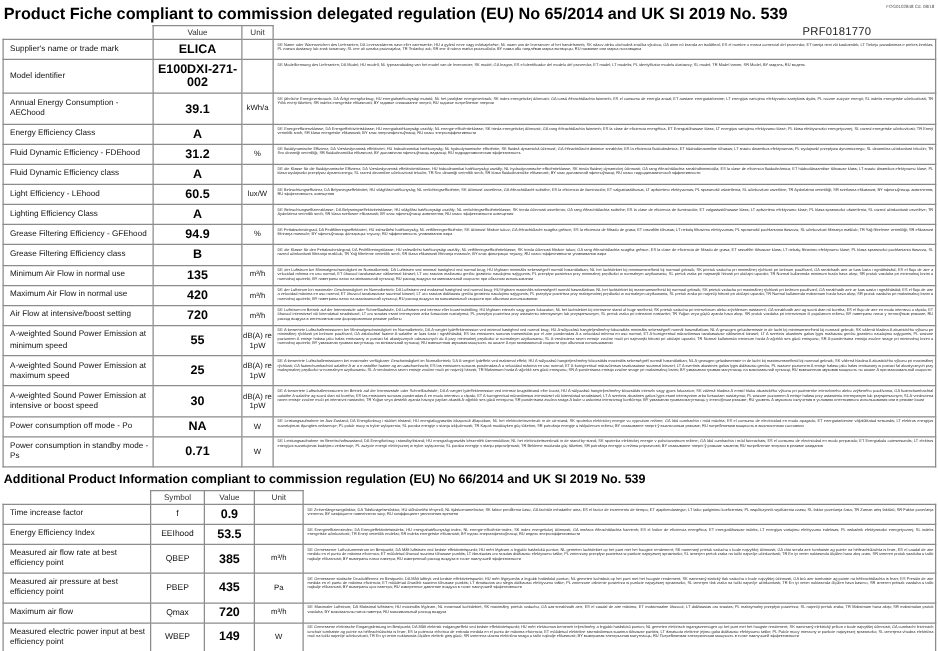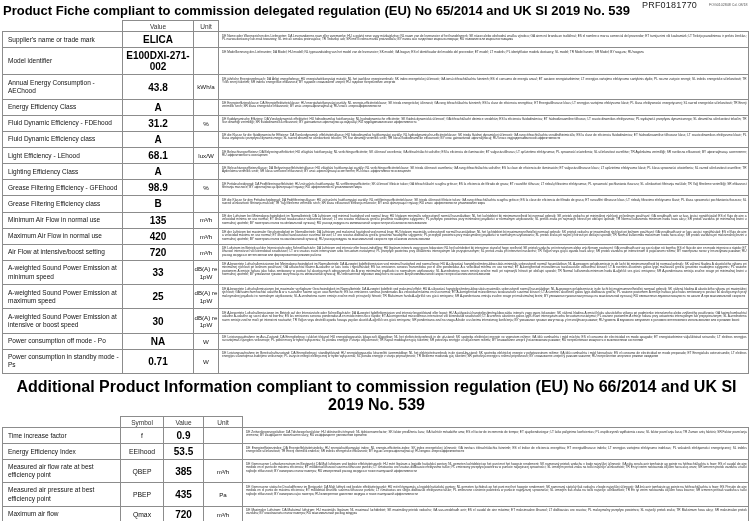--- a/index.html
+++ b/index.html
@@ -2,23 +2,23 @@
 <html><head>
 <meta charset="utf-8">
 <style>
   html,body { margin:0; padding:0; background:#fff; }
   .page {
     position:relative; width:750px; height:521px; overflow:hidden;
     background:#fff; font-family:"Liberation Sans", sans-serif; color:#111;
   }
 
   h1.doc-title { font-size:13px; font-weight:700; margin:4px 0 2px 3px; line-height:1.1; color:#000; }
-  h2.doc-title { font-size:16px; font-weight:700; margin:4px 0 3px 3px; line-height:1.1; color:#000;text-align:center; }
-
-  .prf-number { position:absolute; top:0; left:642px; font-size:9px; color:#222; letter-spacing:0.2px; }
+  h2.doc-title { font-size:10px; font-weight:700; margin:4px 0 3px 3px; line-height:1.1; color:#000; }
+
+  .prf-number { position:absolute; top:20px; left:642px; font-size:9px; color:#222; letter-spacing:0.2px; }
   .doc-code  { position:absolute; top:3px; left:709px; font-size:8px; color:#555;
                transform:scale(0.45); transform-origin:0 0; white-space:nowrap; }
 
   table.fiche { border-collapse:collapse; table-layout:fixed; width:746px; margin-left:2px; }
   table.fiche td { border:1px solid #8c8c8c; vertical-align:middle; overflow:hidden; }
   table.fiche td.nob { border:none; }
 
   td.hdr { font-size:6.5px; font-weight:400; color:#333; text-align:center; padding:1.5px 0; }
 
   td.lbl  { font-size:6.5px; line-height:1.25; color:#111; padding:3.5px 1px 3.5px 5px; }
@@ -70,21 +70,21 @@
         <tr>
         <td class="lbl">Model identifier</td>
         <td class="val">E100DXI-271-002</td>
         <td class="unit"></td>
         <td class="desc">
           <div class="micro">DE Modellkennung des Lieferanten; DA Model; HU modell; NL typeaanduiding van het model van de leverancier; SK model; GA leagan; ES el identificador del modelo del proveedor; ET mudel; LT modelis; PL identyfikator modelu dostawcy; SL model; TR Model tanımı; SR Model; BY мадэль; RU модель</div>
         </td>
       </tr>
         <tr>
         <td class="lbl">Annual Energy Consumption - AEChood</td>
-        <td class="val">43.8</td>
+        <td class="val">39.1</td>
         <td class="unit">kWh/a</td>
         <td class="desc">
           <div class="micro">DE jährliche Energieverbrauch; DA Årligt energiforbrug; HU energiahatékonysági mutató; NL het jaarlijkse energieverbruik; SK index energetickej účinnosti; GA ionsú éifeachtúlachta fuinnimh; ES el consumo de energía anual; ET aastane energiatarbimine; LT energijos vartojimo efektyvumo santykinis dydis; PL roczne zużycie energii; SL indeks energetske učinkovitosti; TR Yıllık enerji tüketimi; SR indeks energetske efikasnosti; BY гадавое спажыванне энергіі; RU годовое потребление энергии</div>
         </td>
       </tr>
         <tr>
         <td class="lbl">Energy Efficiency Class</td>
         <td class="val">A</td>
         <td class="unit"></td>
         <td class="desc">
@@ -102,37 +102,37 @@
         <tr>
         <td class="lbl">Fluid Dynamic Efficiency class</td>
         <td class="val">A</td>
         <td class="unit"></td>
         <td class="desc">
           <div class="micro">DE die Klasse für die fluiddynamische Effizienz; DA Væskedynamisk effektivitetsklasse; HU hidrodinamikai hatékonysági osztály; NL hydrodynamische-efficiëntieklasse; SK trieda fluidnej dynamickej účinnosti; GA rang éifeachtúlachta sreabhdhinimiciúla; ES la clase de eficiencia fluidodinámica; ET hüdrodünaamilise tõhususe klass; LT srauto dinamikos efektyvumo klasė; PL klasa wydajności przepływu dynamicznego; SL razred dinamične učinkovitosti tekočin; TR Sıvı dinamiği verimlilik sınıfı; SR klasa fluidodinamičke efikasnosti; BY клас дынамічнай эфектыўнасці; RU класс гидродинамической эффективности</div>
         </td>
       </tr>
         <tr>
         <td class="lbl">Light Efficiency - LEhood</td>
-        <td class="val">68.1</td>
+        <td class="val">60.5</td>
         <td class="unit">lux/W</td>
         <td class="desc">
           <div class="micro">DE Beleuchtungseffizienz; DA Belysningseffektivitet; HU világítási hatékonyság; NL verlichtingsefficiëntie; SK účinnosť osvetlenia; GA éifeachtúlacht soilsithe; ES la eficiencia de iluminación; ET valgustustõhusus; LT apšvietimo efektyvumas; PL sprawność oświetlenia; SL učinkovitost osvetlitve; TR Aydınlatma verimliliği; SR svetlosna efikasnost; BY эфектыўнасць асвятлення; RU эффективность освещения</div>
         </td>
       </tr>
         <tr>
         <td class="lbl">Lighting Efficiency Class</td>
         <td class="val">A</td>
         <td class="unit"></td>
         <td class="desc">
           <div class="micro">DE Beleuchtungseffizienzklasse; DA Belysningseffektivitetsklasse; HU világítási hatékonysági osztály; NL verlichtingsefficiëntieklasse; SK trieda účinnosti osvetlenia; GA rang éifeachtúlachta soilsithe; ES la clase de eficiencia de iluminación; ET valgustustõhususe klass; LT apšvietimo efektyvumo klasė; PL klasa sprawności oświetlenia; SL razred učinkovitosti osvetlitve; TR Aydınlatma verimlilik sınıfı; SR klasa svetlosne efikasnosti; BY клас эфектыўнасці асвятлення; RU класс эффективности освещения</div>
         </td>
       </tr>
         <tr>
         <td class="lbl">Grease Filtering Efficiency - GFEhood</td>
-        <td class="val">98.9</td>
+        <td class="val">94.9</td>
         <td class="unit">%</td>
         <td class="desc">
           <div class="micro">DE Fettabscheidegrad; DA Fedtfiltreringseffektivitet; HU zsírszűrési hatékonyság; NL vetfilteringsefficiëntie; SK účinnosť filtrácie tukov; GA éifeachtúlacht scagtha gréisce; ES la eficiencia de filtrado de grasa; ET rasvafiltri tõhusus; LT riebalų filtravimo efektyvumas; PL sprawność pochłaniania tłuszczu; SL učinkovitost filtriranja maščob; TR Yağ filtreleme verimliliği; SR efikasnost filtriranja masnoće; BY эфектыўнасць фільтрацыі тлушчу; RU эффективность улавливания жира</div>
         </td>
       </tr>
         <tr>
         <td class="lbl">Grease Filtering Efficiency class</td>
         <td class="val">B</td>
         <td class="unit"></td>
         <td class="desc">
@@ -158,21 +158,21 @@
         <tr>
         <td class="lbl">Air Flow at intensive/boost setting</td>
         <td class="val">720</td>
         <td class="unit">m³/h</td>
         <td class="desc">
           <div class="micro">DE Luftstrom im Betrieb auf der Intensivstufe oder Schnelllaufstufe; DA Luftstrøm ved intensiv eller boost-indstilling; HU légáram intenzív vagy gyors fokozaton; NL het luchtdebiet bij intensieve stand of hoge snelheid; SK prietok vzduchu pri intenzívnom alebo zrýchlenom nastavení; GA sreabhadh aeir ag socrú dian nó borrtha; ES el flujo de aire en modo intensivo o rápido; ET õhuvool intensiivsel või kiirendatud seadistusel; LT oro srautas esant intensyviam arba forsuotam nustatymui; PL przepływ powietrza przy ustawieniu intensywnym lub przyspieszonym; SL pretok zraka pri intenzivni nastavitvi; TR Yoğun veya güçlü ayarda hava akışı; SR protok vazduha pri intenzivnom ili pojačanom režimu; BY паветраны паток у інтэнсіўным рэжыме; RU расход воздуха в интенсивном или форсированном режиме работы</div>
         </td>
       </tr>
         <tr>
         <td class="lbl">A-weighted Sound Power Emission at minimum speed</td>
-        <td class="val">33</td>
+        <td class="val">55</td>
         <td class="unit">dB(A) re 1pW</td>
         <td class="desc">
           <div class="micro">DE A-bewertete Luftschallemissionen bei Minimalgeschwindigkeit im Normalbetrieb; DA A-vægtet lydeffektemission ved minimal hastighed ved normal brug; HU A-súlyozású hangteljesítmény-kibocsátás minimális sebességnél normál használatban; NL A-gewogen geluidsemissie in de lucht bij minimumsnelheid bij normaal gebruik; SK vážená hladina A akustického výkonu pri minimálnej rýchlosti pri bežnom používaní; GA astaíochtaí fuaime A-ualaithe ar luas íosta i ngnáthúsáid; ES las emisiones sonoras transmitidas por el aire ponderadas A a velocidad mínima en uso normal; ET A-korrigeeritud müravõimsus tavakasutuse väikseimal kiirusel; LT A svertinis akustinės galios lygis mažiausiu greičiu įprastinio naudojimo sąlygomis; PL ważone poziomem A emisje hałasu jako hałas emitowany w postaci fal akustycznych odnoszonych do A przy minimalnej prędkości w normalnym użytkowaniu; SL A-vrednotena raven emisije zvočne moči pri najmanjši hitrosti pri običajni uporabi; TR Normal kullanımda minimum hızda A-ağırlıklı ses gücü emisyonu; SR A-ponderisana emisija zvučne snage pri minimalnoj brzini u normalnoj upotrebi; BY узважаная гукавая магутнасць на мінімальнай хуткасці; RU взвешенная звуковая мощность по шкале A при минимальной скорости при обычном использовании</div>
         </td>
       </tr>
         <tr>
         <td class="lbl">A-weighted Sound Power Emission at maximum speed</td>
         <td class="val">25</td>
         <td class="unit">dB(A) re 1pW</td>
         <td class="desc">

